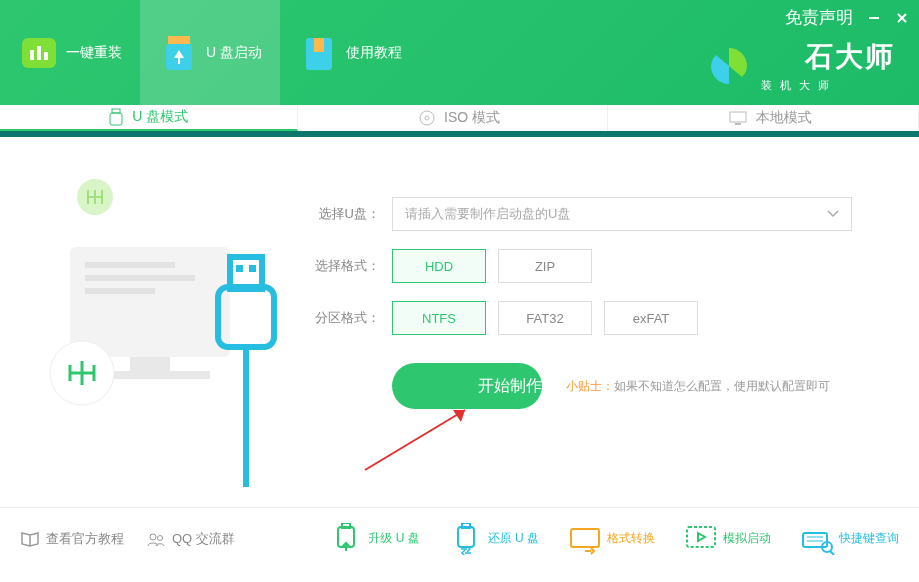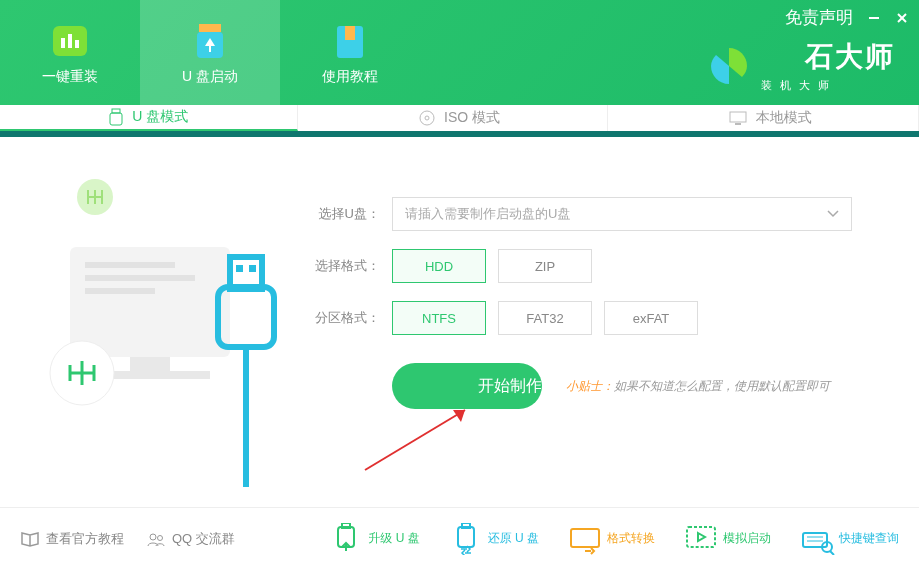--- a/index.html
+++ b/index.html
@@ -1,19 +1,19 @@
 <!DOCTYPE html>
 <html><head>
 <meta charset="utf-8">
 <style>
 * { margin: 0; padding: 0; box-sizing: border-box; font-family: "Microsoft YaHei", sans-serif; }
 body { width: 919px; height: 582px; background: #fff; position: relative; overflow: hidden; }
 
 .header { height: 105px; background: linear-gradient(135deg, #2ec770 0%, #1dbb68 100%); display: flex; align-items: stretch; position: relative; }
-.nav-item { width: 140px; display: flex; flex-direction: column; align-items: center; justify-content: center; gap: 6px; cursor: pointer; }
+.nav-item { width: 140px; display: flex; align-items: center; justify-content: center; gap: 6px; cursor: pointer; }
 .nav-item.active { background: rgba(255,255,255,0.18); }
 .nav-icon { width: 42px; height: 42px; display: flex; align-items: center; justify-content: center; }
 .nav-label { color: #fff; font-size: 14px; }
 
 .top-right { position: absolute; top: 6px; right: 10px; display: flex; align-items: center; gap: 14px; color: #fff; font-size: 17px; }
 .win-btn { width: 14px; height: 14px; cursor: pointer; display: flex; align-items: center; justify-content: center; }
 
 .brand { position: absolute; right: 24px; top: 38px; display: flex; align-items: center; gap: 10px; }
 .brand-text { color: #fff; }
 .brand-title { font-size: 28px; font-weight: bold; letter-spacing: 2px; margin-left: 44px; }
@@ -30,21 +30,21 @@
 .form-area { flex: 1; padding: 60px 36px 0 20px; }
 .form-row { display: flex; align-items: center; margin-bottom: 18px; }
 .form-label { width: 70px; color: #888; font-size: 13px; text-align: right; margin-right: 12px; }
 .select-box { flex: 1; max-width: 460px; height: 34px; border: 1px solid #ddd; display: flex; align-items: center; padding: 0 12px; color: #aaa; font-size: 13px; justify-content: space-between; cursor: pointer; }
 .opt-group { display: flex; gap: 12px; align-items: center; }
 .opt { width: 94px; height: 34px; border: 1px solid #ddd; display: flex; align-items: center; justify-content: center; font-size: 13px; color: #888; cursor: pointer; }
 .opt.selected { border-color: #2ec770; color: #2ec770; background: #f3fdf7; }
 
 .action-row { display: flex; align-items: center; margin-top: 28px; margin-left: 82px; gap: 24px; }
 .start-btn { width: 150px; height: 46px; background: #2ec770; color: #fff; border-radius: 23px; display: flex; align-items: center; justify-content: flex-end; font-size: 16px; cursor: pointer; }
-.tip { font-size: 12px; font-style: italic; }
+.tip { font-size: 12px; }
 .tip-label { color: #ff9933; }
 .tip-text { color: #999; }
 
 .arrow-annotation { position: absolute; left: 345px; top: 400px; pointer-events: none; }
 
 .footer { height: 62px; border-top: 1px solid #eee; display: flex; align-items: center; padding: 0 20px; }
 .foot-left { display: flex; gap: 22px; }
 .foot-link { display: flex; align-items: center; gap: 6px; color: #888; font-size: 13px; cursor: pointer; }
 .foot-right { margin-left: auto; display: flex; gap: 28px; }
 .foot-aitem { display: flex; flex-direction: row; align-items: center; gap: 4px; color: #2ec770; font-size: 12px; cursor: pointer; }

